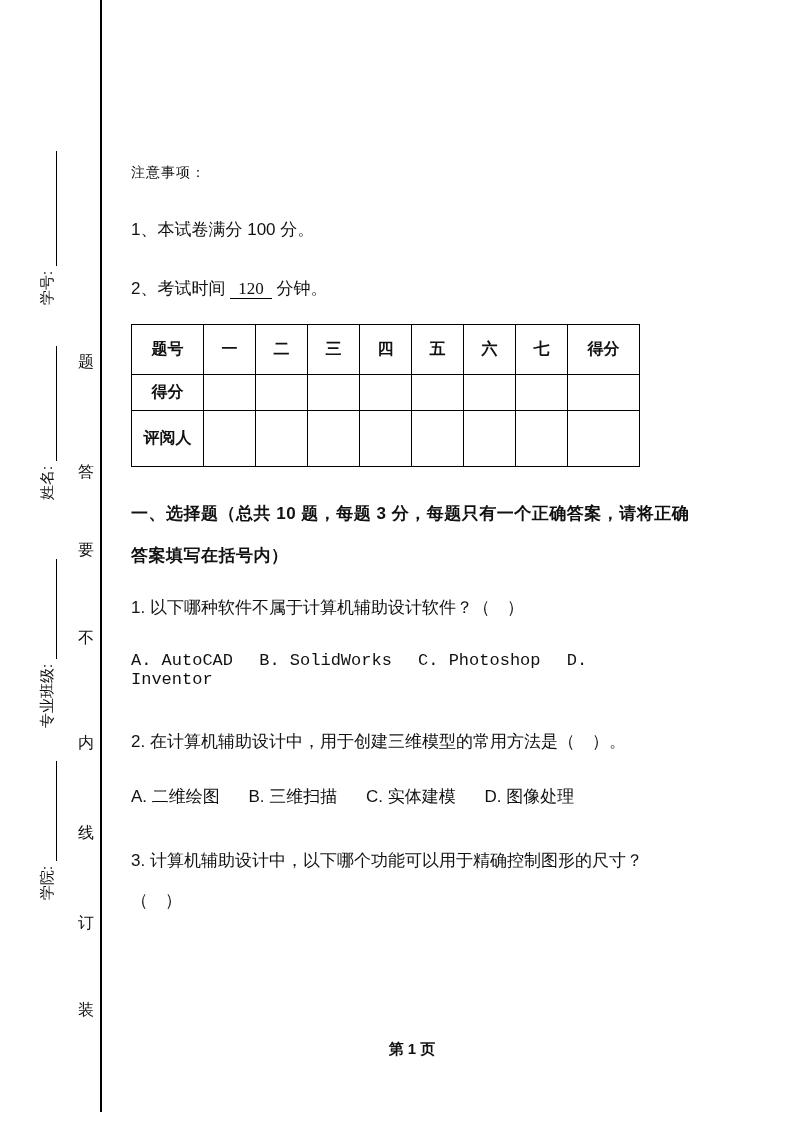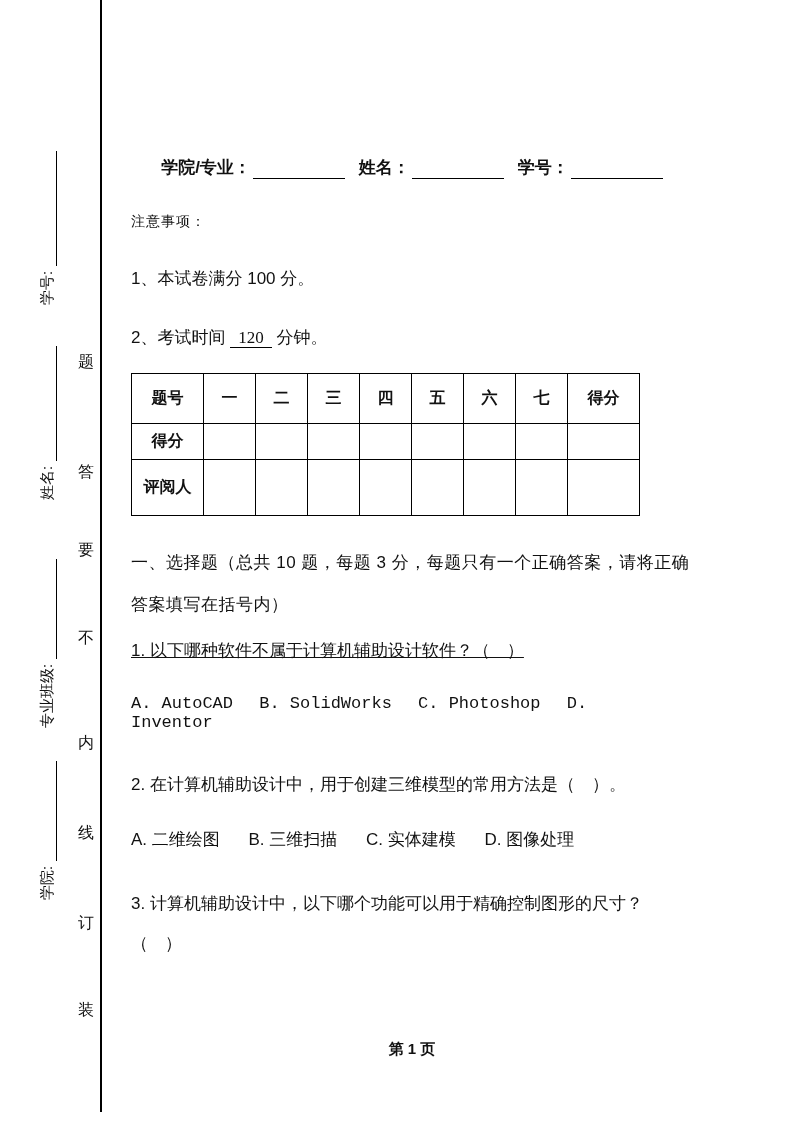--- a/index.html
+++ b/index.html
@@ -40,23 +40,23 @@
   .score-table { border-collapse:collapse; margin-top:24px; table-layout:fixed; width:508px; }
   .score-table th, .score-table td { border:1.8px solid #000; text-align:center; font-size:16px; padding:0; }
   .score-table th { font-weight:bold; height:50px; }
   .score-table col.c-first { width:72px; }
   .score-table col.c-mid   { width:52px; }
   .score-table col.c-last  { width:72px; }
   .score-table tr.r1 td { height:36px; }
   .score-table tr.r2 td { height:56px; }
   .score-table td.label-cell { font-weight:bold; }
 
-  .section-heading { margin-top:26px; font-size:17px; line-height:42px; letter-spacing:0.5px; }
+  .section-heading { margin-top:26px; font-size:17px; line-height:42px; letter-spacing:0.5px;font-weight:bold; }
   .question { margin-top:40px; font-size:17px; line-height:26px; }
-  .question.first { margin-top:12px;text-decoration:underline; }
+  .question.first { margin-top:18px; }
   .question.parens { margin-top:14px; }
   .options { margin-top:30px; font-size:17px; }
   .options.serif { font-family:Liberation Mono, monospace; }
   .options .opt { margin-right:16px; }
   .options.wide .opt { margin-right:24px; }
 
   .footer { position:absolute; left:131px; top:1040px; width:562px;
             text-align:center; font-size:15px; font-weight:bold; }
 </style>
 </head>
@@ -90,34 +90,20 @@
     <span class="b-char" style="top:823px">线</span>
     <span class="b-char" style="top:913px">订</span>
     <span class="b-char" style="top:1000px">装</span>
 
     <div class="divider"></div>
   </aside>
 
   <main class="main">
 
 
-    <div class="info-row">
-      <span class="info-field">
-        <span>学院/专业：</span>
-        <span class="blank"></span>
-      </span>
-      <span class="info-field">
-        <span>姓名：</span>
-        <span class="blank"></span>
-      </span>
-      <span class="info-field">
-        <span>学号：</span>
-        <span class="blank"></span>
-      </span>
-    </div>
 
     <p class="notice-heading">注意事项：</p>
 
     <p class="notice-item">1、本试卷满分 100 分。</p>
 
     <p class="notice-item second">
       <span>2、考试时间</span>
       <span class="u-blank">120</span>
       <span>分钟。</span>
     </p>

